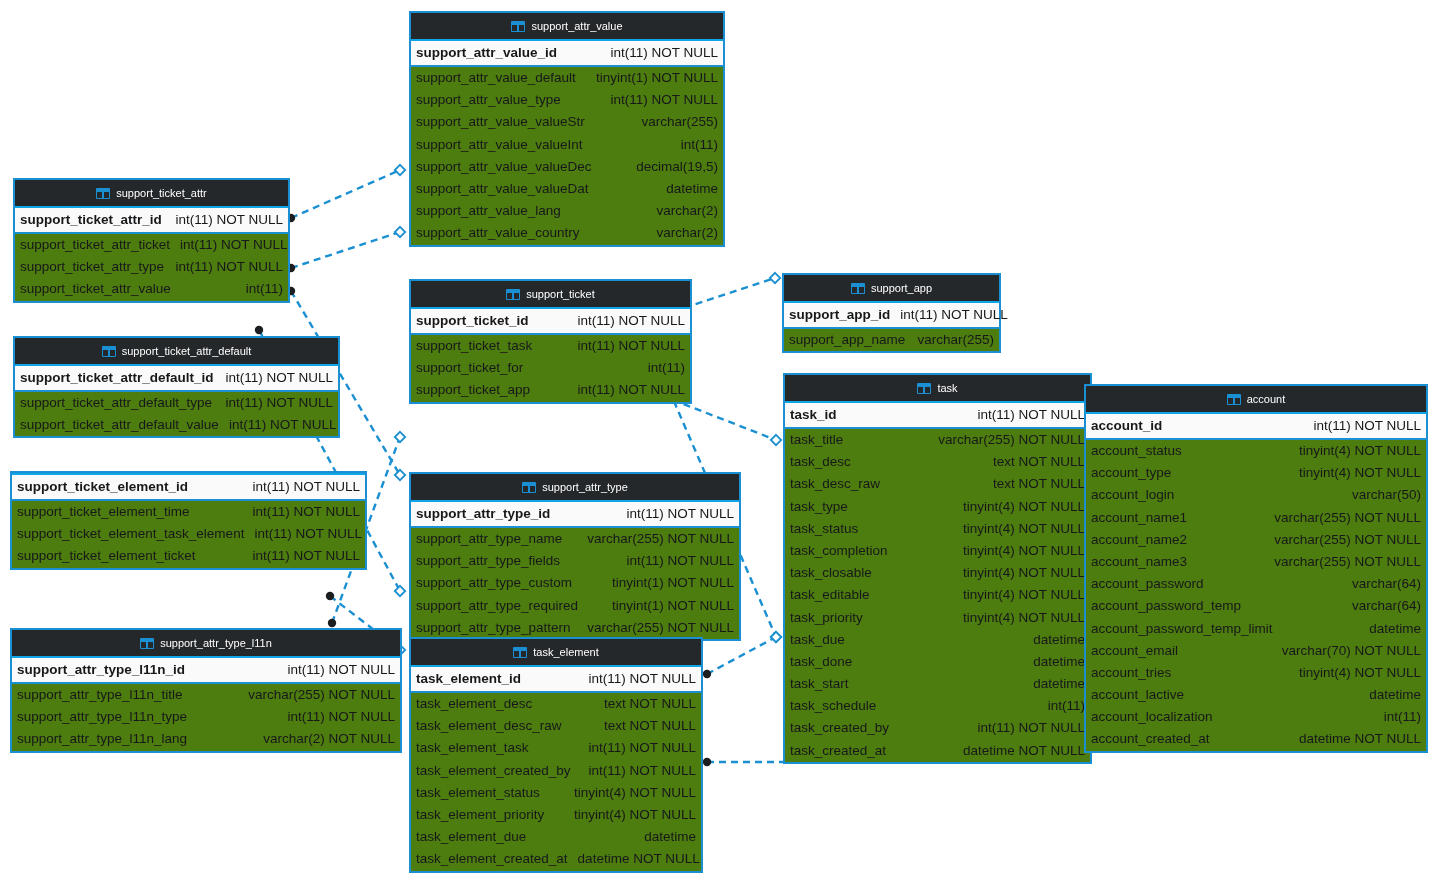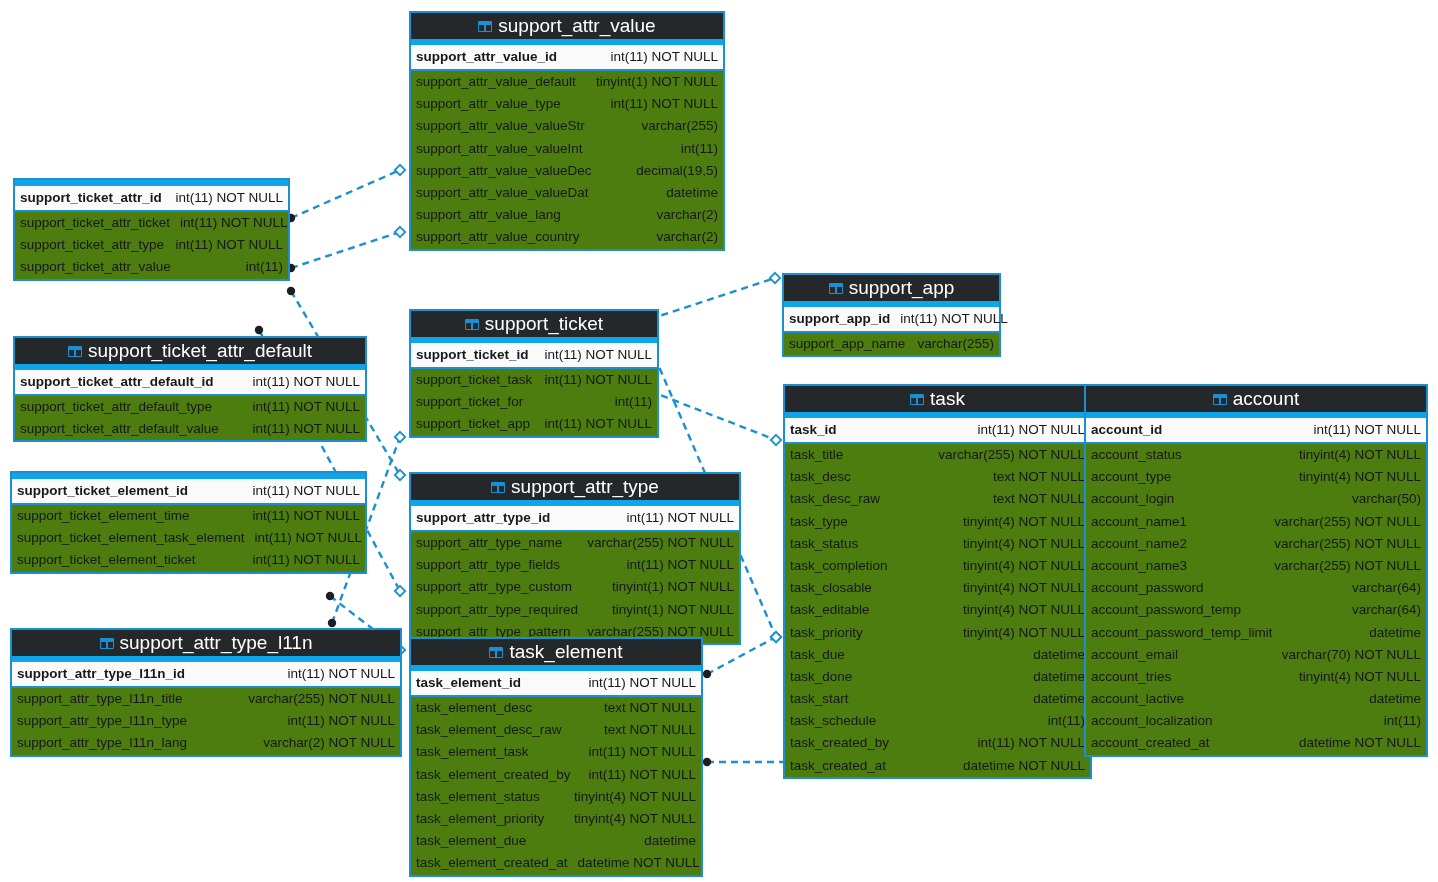--- a/index.html
+++ b/index.html
@@ -13,41 +13,41 @@
 
   .entity{
     position:absolute;z-index:2;
     border:2px solid #1a8fd1;
     background:#fafafa;
     box-sizing:border-box;
   }
   .ent-header{
     background:#25282b;
     color:#ffffff;
-    font-size:19px;
+    font-size:11px;
     height:26px;
     line-height:26px;
     text-align:center;
     white-space:nowrap;
     display:flex;align-items:center;justify-content:center;gap:6px;
   }
   .tbl-icon{
     display:inline-block;width:14px;height:11px;position:relative;
     background:#1a8fd1;border-radius:1px;flex:0 0 auto;
   }
   .tbl-icon::before{
     content:"";position:absolute;left:1px;top:4px;width:5px;height:6px;
     background:#25282b;
   }
   .tbl-icon::after{
     content:"";position:absolute;left:8px;top:4px;width:5px;height:6px;
     background:#25282b;
   }
   .pk-row{
-    border-top:6px solid #0ea5e9;
+    border-top:2px solid #0ea5e9;
     border-bottom:2px solid #1a8fd1;
     background:#fafafa;
   }
   .rows{background:#4d7c0f;}
   .row{
     display:flex;align-items:center;justify-content:space-between;
     font-size:13.5px;color:#17181a;
     padding:0 5px;height:22.2px;line-height:22.2px;white-space:nowrap;
   }
   .pk-row .row{font-weight:bold;height:24px;line-height:24px;}
@@ -162,20 +162,24 @@
             <span class="col-name">support_attr_value_lang</span>
             <span class="col-type">varchar(2)</span>
           </div>
           <div class="row">
             <span class="col-name">support_attr_value_country</span>
             <span class="col-type">varchar(2)</span>
           </div>
         </div>
       </div>
       <div class="entity" style="left: 13px; top: 178px; width: 277px;">
+        <div class="ent-header">
+          <span class="tbl-icon"></span>
+          <span>support_ticket_attr</span>
+        </div>
         <div class="pk-row">
           <div class="row">
             <span class="col-name">support_ticket_attr_id</span>
             <span class="col-type">int(11) NOT NULL</span>
           </div>
         </div>
         <div class="rows">
           <div class="row">
             <span class="col-name">support_ticket_attr_ticket</span>
             <span class="col-type">int(11) NOT NULL</span>
@@ -201,21 +205,21 @@
             <span class="col-type">int(11) NOT NULL</span>
           </div>
         </div>
         <div class="rows">
           <div class="row">
             <span class="col-name">support_app_name</span>
             <span class="col-type">varchar(255)</span>
           </div>
         </div>
       </div>
-      <div class="entity" style="left: 409px; top: 279px; width: 250px; margin-top: 30px;">
+      <div class="entity" style="left: 409px; top: 279px; width: 283px;">
         <div class="ent-header">
           <span class="tbl-icon"></span>
           <span>support_ticket</span>
         </div>
         <div class="pk-row">
           <div class="row">
             <span class="col-name">support_ticket_id</span>
             <span class="col-type">int(11) NOT NULL</span>
           </div>
         </div>
@@ -227,21 +231,21 @@
           <div class="row">
             <span class="col-name">support_ticket_for</span>
             <span class="col-type">int(11)</span>
           </div>
           <div class="row">
             <span class="col-name">support_ticket_app</span>
             <span class="col-type">int(11) NOT NULL</span>
           </div>
         </div>
       </div>
-      <div class="entity" style="left: 13px; top: 336px; width: 354px;">
+      <div class="entity" style="left: 13px; top: 336px; width: 327px;">
         <div class="ent-header">
           <span class="tbl-icon"></span>
           <span>support_ticket_attr_default</span>
         </div>
         <div class="pk-row">
           <div class="row">
             <span class="col-name">support_ticket_attr_default_id</span>
             <span class="col-type">int(11) NOT NULL</span>
           </div>
         </div>
@@ -249,21 +253,21 @@
           <div class="row">
             <span class="col-name">support_ticket_attr_default_type</span>
             <span class="col-type">int(11) NOT NULL</span>
           </div>
           <div class="row">
             <span class="col-name">support_ticket_attr_default_value</span>
             <span class="col-type">int(11) NOT NULL</span>
           </div>
         </div>
       </div>
-      <div class="entity" style="left: 783px; top: 384px; width: 309px;">
+      <div class="entity" style="left: 783px; top: 373px; width: 309px;">
         <div class="ent-header">
           <span class="tbl-icon"></span>
           <span>task</span>
         </div>
         <div class="pk-row">
           <div class="row">
             <span class="col-name">task_id</span>
             <span class="col-type">int(11) NOT NULL</span>
           </div>
         </div>

